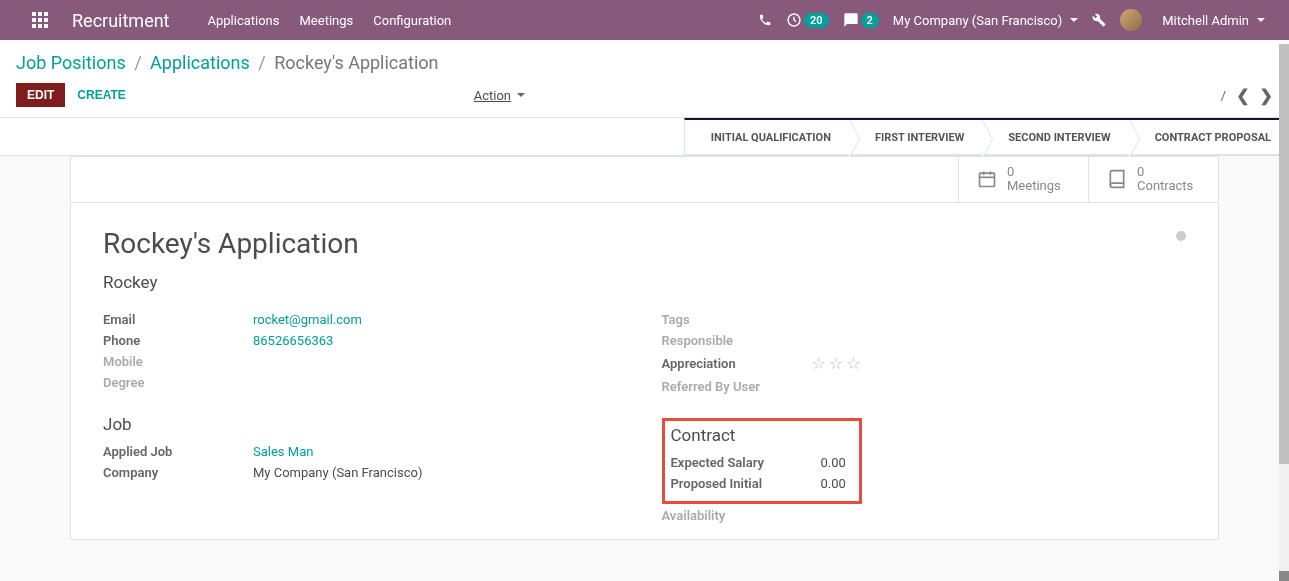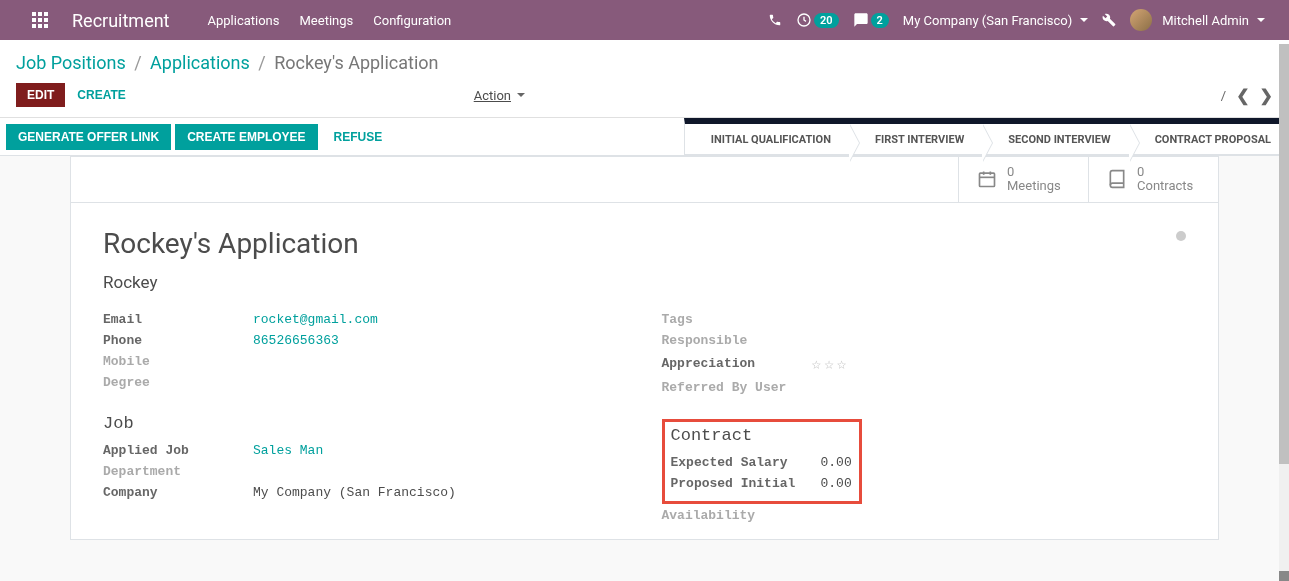--- a/index.html
+++ b/index.html
@@ -26,37 +26,37 @@
 .btn-primary { background: #7f1d1d; color: #fff; border: none; padding: 5px 11px; font-size: 12px; font-weight: 600; cursor: pointer; text-transform: uppercase; }
 .btn-link { background: none; border: none; color: #00A09D; font-size: 12px; font-weight: 600; cursor: pointer; text-transform: uppercase; margin-left: 12px; }
 .action-center { margin-left: auto; margin-right: auto; display: flex; align-items: center; cursor: pointer; color: #4c4c4c; text-decoration: underline; }
 .pager { margin-left: auto; display: flex; align-items: center; gap: 10px; color: #666; }
 .pager-arrow { cursor: pointer; font-size: 16px; color: #666; font-weight: bold; }
 .stage-bar { background: #fff; display: flex; align-items: stretch; border-bottom: 1px solid #dee2e6; height: 38px; }
 .stage-actions { display: flex; align-items: center; padding-left: 6px; gap: 0; }
 .btn-stage { background: #00A09D; color: #fff; border: none; padding: 6px 12px; font-size: 12px; font-weight: 700; cursor: pointer; text-transform: uppercase; margin-right: 4px; }
 .btn-stage-link { background: none; border: none; color: #00A09D; font-size: 12px; font-weight: 700; cursor: pointer; text-transform: uppercase; margin-left: 12px; }
 .stages { margin-left: auto; display: flex; height: 100%; }
-.stage { position: relative; display: flex; align-items: center; padding: 0 18px 0 26px; font-size: 11px; font-weight: 700; color: #555; cursor: pointer; text-transform: uppercase; border-top: 6px solid #0f172a; border-bottom: 1px solid #dee2e6; background: #fff; }
+.stage { position: relative; display: flex; align-items: center; padding: 0 18px 0 26px; font-size: 11px; font-weight: 700; color: #555; cursor: pointer; text-transform: uppercase; border-top: 2px solid #0f172a; border-bottom: 1px solid #dee2e6; background: #fff; }
 .stage::after { content: ""; position: absolute; right: -10px; top: 0; width: 0; height: 0; border-top: 19px solid transparent; border-bottom: 19px solid transparent; border-left: 10px solid #fff; z-index: 2; }
 .stage::before { content: ""; position: absolute; right: -11px; top: 0; width: 0; height: 0; border-top: 19px solid transparent; border-bottom: 19px solid transparent; border-left: 10px solid #dee2e6; z-index: 1; }
 .stage:first-child { border-left: 1px solid #dee2e6; }
 .stage.active { color: #875A7B; }
 .highlight-box { border: 3px solid #e74c3c; padding: 0; margin-left: 2px; }
 .stage.last::after, .stage.last::before { display: none; }
 .content-wrap { padding: 0 70px 20px 70px; }
 .card { background: #fff; border: 1px solid #dee2e6; margin-top: 0; }
 .stat-boxes { display: flex; justify-content: flex-end; border-bottom: 1px solid #dee2e6; }
 .stat-box { border-left: 1px solid #dee2e6; padding: 8px 18px; display: flex; align-items: center; gap: 10px; cursor: pointer; min-width: 130px; }
 .stat-icon { color: #888; font-size: 18px; }
 .stat-text { display: flex; flex-direction: column; line-height: 1.1; color: #888; font-size: 13px; }
 .form-body { padding: 24px 32px 10px; }
 .record-title { font-size: 28px; color: #4c4c4c; margin-bottom: 12px; font-weight: 400; }
 .record-subtitle { font-size: 17px; color: #4c4c4c; margin-bottom: 20px; }
-.two-col { display: flex; gap: 34px; font-family: Liberation Mono, monospace; }
+.two-col { display: flex; gap: 34px; }
 .col { flex: 1; }
 .field-row { display: flex; margin-bottom: 6px; font-size: 13px; align-items: center; }
 .field-label { width: 150px; color: #666; font-weight: 600; }
 .field-label.muted { color: #aaa; }
 .field-value { color: #4c4c4c; }
 .field-value a { color: #00A09D; text-decoration: none; }
 .section-title { font-size: 17px; color: #4c4c4c; margin-top: 24px; margin-bottom: 10px; font-weight: 400; }
 .stars { display: flex; gap: 3px; }
 .star { color: #bbb; font-size: 16px; cursor: pointer; }
 .highlight-section { border: 3px solid #e74c3c; padding: 4px 6px; display: inline-block; min-width: 200px; }
@@ -112,21 +112,21 @@
       <span>My Company (San Francisco)</span>
       <span class="caret-down"></span>
     </div>
     <div class="icon-btn">
       <svg width="14" height="14" viewBox="0 0 24 24" fill="#fff">
           <path d="M22.7 19l-9.1-9.1c.9-2.3.4-5-1.5-6.9-2-2-5-2.4-7.4-1.3L9 6 6 9 1.6 4.7C.4 7.1.9 10.1 2.9 12.1c1.9 1.9 4.6 2.4 6.9 1.5l9.1 9.1c.4.4 1 .4 1.4 0l2.3-2.3c.5-.4.5-1.1.1-1.4z"></path>
         </svg>
     </div>
     <div class="company-select">
       <span class="avatar"></span>
-      <span style="margin-left:6px;">Mitchell Admin</span>
+      <span style="margin-left:16px;">Mitchell Admin</span>
       <span class="caret-down"></span>
     </div>
   </div>
 </div>
 
 <div class="breadcrumb-bar">
   <a>Job Positions</a>
   <span class="sep">/</span>
   <a>Applications</a>
   <span class="sep">/</span>
@@ -141,25 +141,20 @@
     <span class="caret-down caret-down-dark" style="margin-left:6px;"></span>
   </div>
   <div class="pager">
     <span>/</span>
     <span class="pager-arrow">❮</span>
     <span class="pager-arrow">❯</span>
   </div>
 </div>
 
 <div class="stage-bar">
-  <div class="stage-actions">
-    <button class="btn-stage">Generate Offer Link</button>
-    <button class="btn-stage">Create Employee</button>
-    <button class="btn-stage-link">Refuse</button>
-  </div>
   <div class="stages">
     <div class="stage">Initial Qualification</div>
     <div class="stage">First Interview</div>
     <div class="stage">Second Interview</div>
     <div class="stage">Contract Proposal</div>
   </div>
 </div>
 
 <div class="content-wrap">
   <div class="card">
@@ -217,23 +212,20 @@
           <div class="field-row">
             <div class="field-label muted">Degree</div>
           </div>
 
           <div class="section-title">Job</div>
           <div class="field-row">
             <div class="field-label">Applied Job</div>
             <div class="field-value"><a>Sales Man</a></div>
           </div>
           <div class="field-row">
-            <div class="field-label muted">Department</div>
-          </div>
-          <div class="field-row">
             <div class="field-label">Company</div>
             <div class="field-value">My Company (San Francisco)</div>
           </div>
         </div>
 
         <div class="col">
           <div class="field-row">
             <div class="field-label muted">Tags</div>
           </div>
           <div class="field-row">

